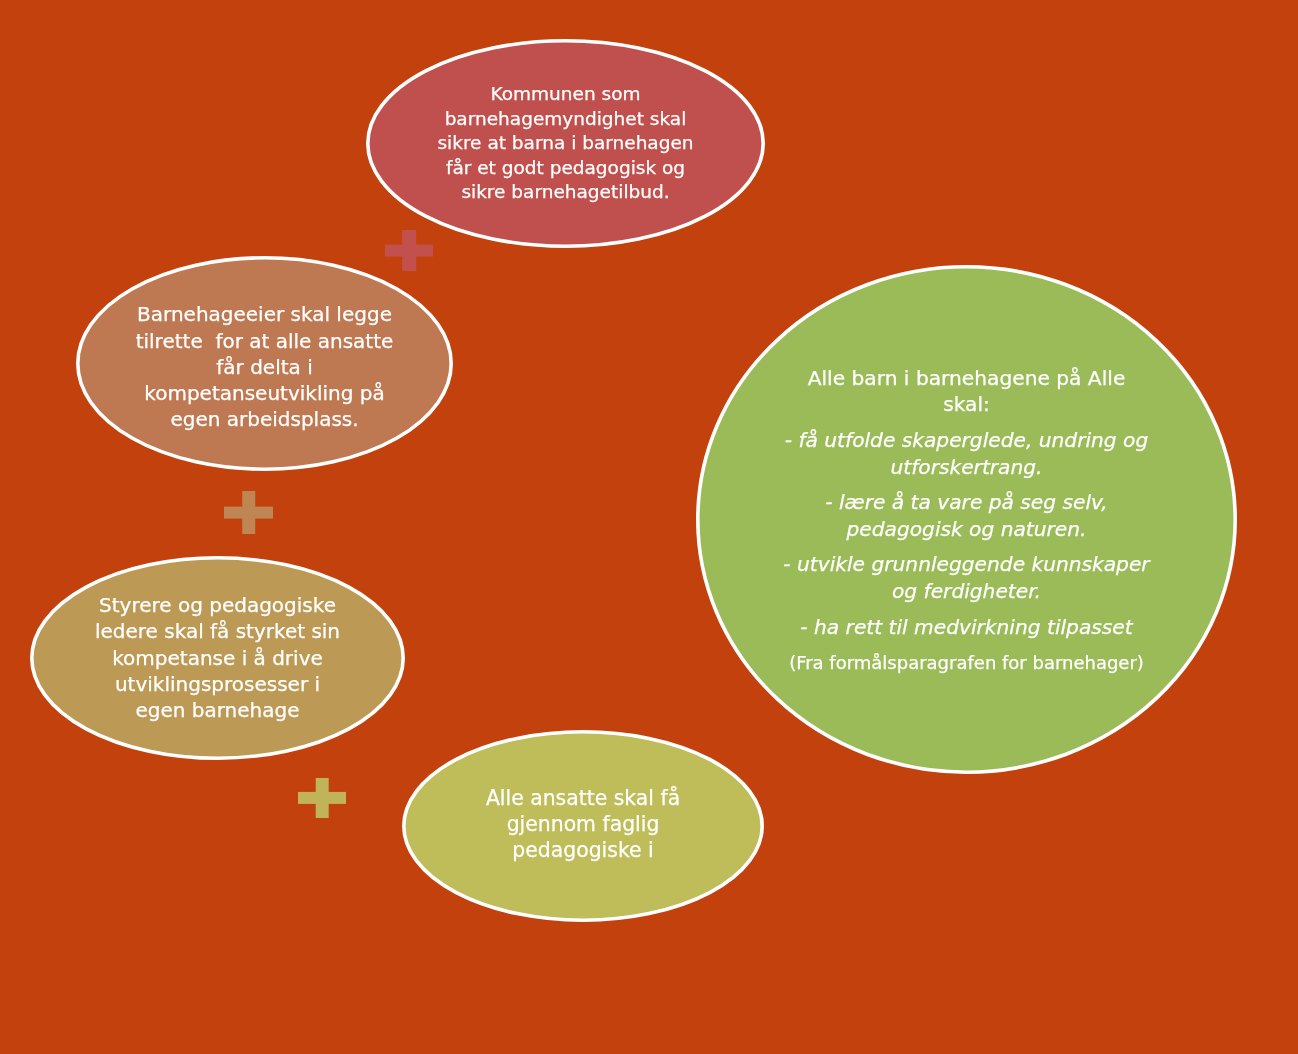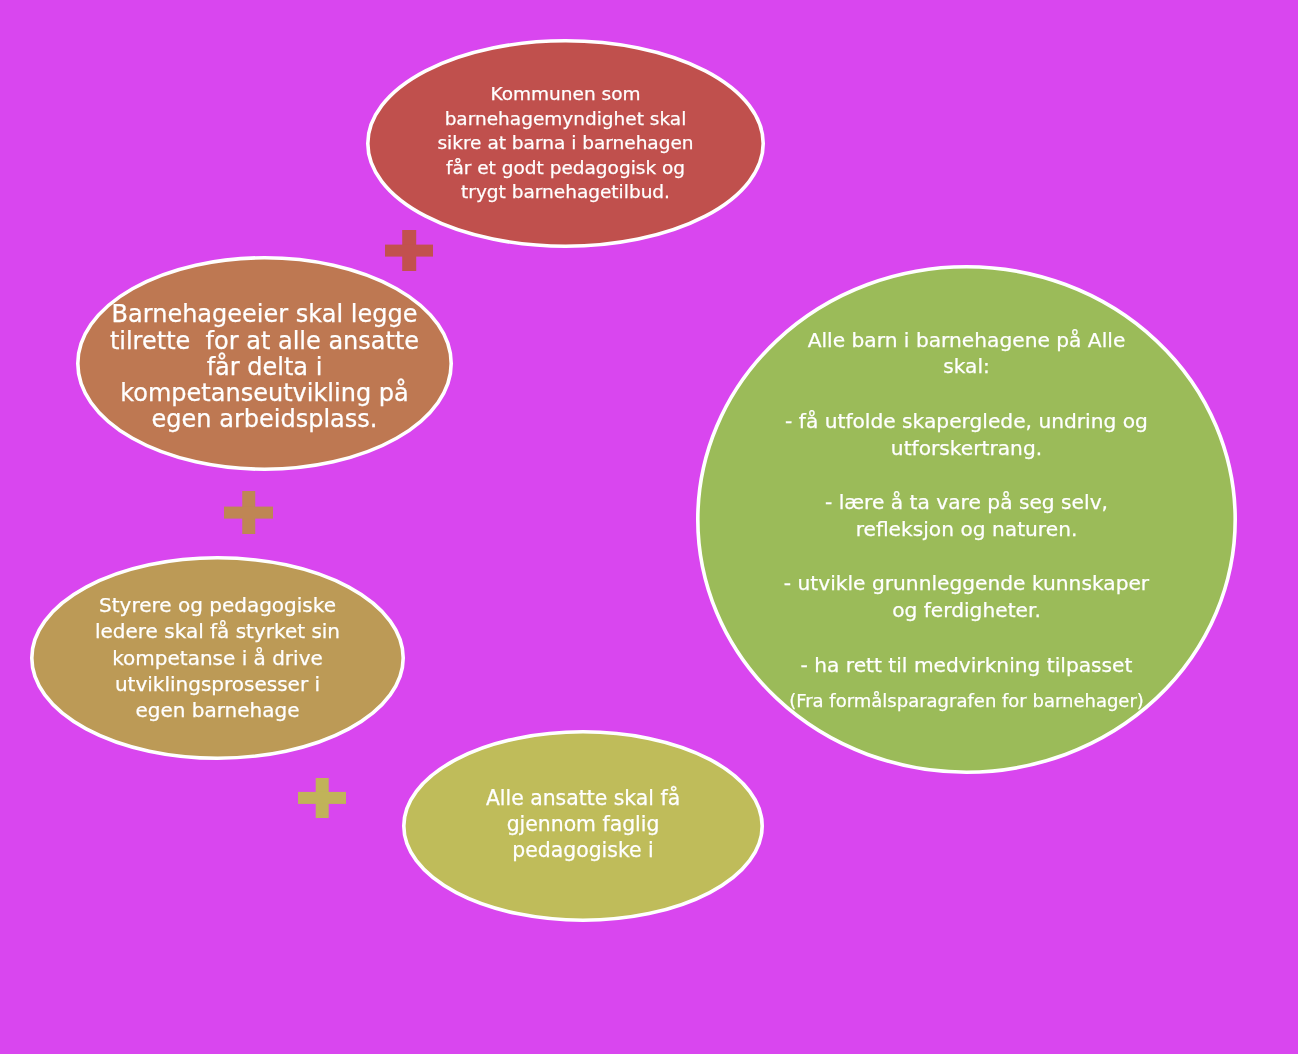--- a/index.html
+++ b/index.html
@@ -16,31 +16,31 @@
   .ellipse .label{color:#fff;text-align:center;width:100%;transform:translateZ(0);
                   -webkit-text-stroke:0.25px #ffffff;}
   .ellipse .label .ln{display:block;white-space:pre;}
   .ellipse .label .para{display:block;}
 
   
   #shape-kommunen{left:366px;top:39px;width:399px;height:209px;}
   #shape-kommunen .label{font-size:18.5px;line-height:24.5px;margin-top:0px;}
 
   #shape-barnehageeier{left:76px;top:256px;width:377px;height:215px;}
-  #shape-barnehageeier .label{font-size:24px;line-height:26.3px;margin-top:7px;}
+  #shape-barnehageeier .label{font-size:20px;line-height:26.3px;margin-top:7px;}
 
   #shape-styrere{left:30px;top:556px;width:375px;height:204px;}
   #shape-styrere .label{font-size:20px;line-height:26.3px;margin-top:-0.3px;}
 
   #shape-ansatte{left:402px;top:730px;width:362px;height:192px;}
   #shape-ansatte .label{font-size:20.4px;line-height:26.1px;margin-top:-4px;}
 
   #shape-barn{left:696px;top:265px;width:541px;height:509px;}
   #shape-barn .label{font-size:20.2px;line-height:26.6px;margin-top:2.5px;}
-  #shape-barn .para + .para{margin-top:28px;}
+  #shape-barn .para + .para{margin-top:9px;font-style:italic;}
   #shape-barn .note{display:block;font-size:18px;line-height:26.6px;
                     margin-top:9.9px;white-space:pre;}
 
   
   .plus{position:absolute;}
   .plus i{position:absolute;display:block;}
   .plus .v{left:50%;top:0;transform:translateX(-50%);}
   .plus .h{top:50%;left:0;transform:translateY(-50%);}
 
   #plus-1{left:385px;top:230px;width:48px;height:41px;}
@@ -51,32 +51,32 @@
   #plus-2 .v{width:13.5px;height:43px;}
   #plus-2 .h{width:49px;height:12.8px;}
 
   #plus-3{left:298px;top:778px;width:48px;height:40px;}
   #plus-3 .v{width:12.6px;height:40px;}
   #plus-3 .h{width:48px;height:12.2px;}
 </style>
 </head>
 <body style="background: rgb(0, 0, 0);">
 
-<div id="stage" style="background: #d946ef;">
+<div id="stage" style="background: #c2410c;">
 
   <div class="ellipse" id="shape-kommunen">
     <svg viewBox="0 0 399 209">
         <ellipse class="bg" fill="#C0504D" stroke="#FFFFFF" cx="199.5" cy="104.5" rx="197.7" ry="102.7" stroke-width="3.6"></ellipse>
       </svg>
     <div class="label" style="color: rgb(255, 255, 255);">
       <span class="ln">Kommunen som</span>
       <span class="ln">barnehagemyndighet skal</span>
       <span class="ln">sikre at barna i barnehagen</span>
       <span class="ln">får et godt pedagogisk og</span>
-      <span class="ln">trygt barnehagetilbud.</span>
+      <span class="ln">sikre barnehagetilbud.</span>
     </div>
   </div>
 
   <div class="ellipse" id="shape-barnehageeier">
     <svg viewBox="0 0 377 215">
         <ellipse class="bg" fill="#BE7852" stroke="#FFFFFF" cx="188.5" cy="107.5" rx="186.7" ry="105.7" stroke-width="3.6"></ellipse>
       </svg>
     <div class="label" style="color: rgb(255, 255, 255);">
       <span class="ln">Barnehageeier skal legge</span>
       <span class="ln">tilrette  for at alle ansatte</span>
@@ -118,21 +118,21 @@
       <span class="para">
         <span class="ln">Alle barn i barnehagene på Alle</span>
         <span class="ln">skal:</span>
       </span>
       <span class="para">
         <span class="ln">- få utfolde skaperglede, undring og</span>
         <span class="ln">utforskertrang.</span>
       </span>
       <span class="para">
         <span class="ln">- lære å ta vare på seg selv,</span>
-        <span class="ln">refleksjon og naturen.</span>
+        <span class="ln">pedagogisk og naturen.</span>
       </span>
       <span class="para">
         <span class="ln">- utvikle grunnleggende kunnskaper</span>
         <span class="ln">og ferdigheter.</span>
       </span>
       <span class="para">
         <span class="ln">- ha rett til medvirkning tilpasset</span>
       </span>
       <span class="note">(Fra formålsparagrafen for barnehager)</span>
     </div>

